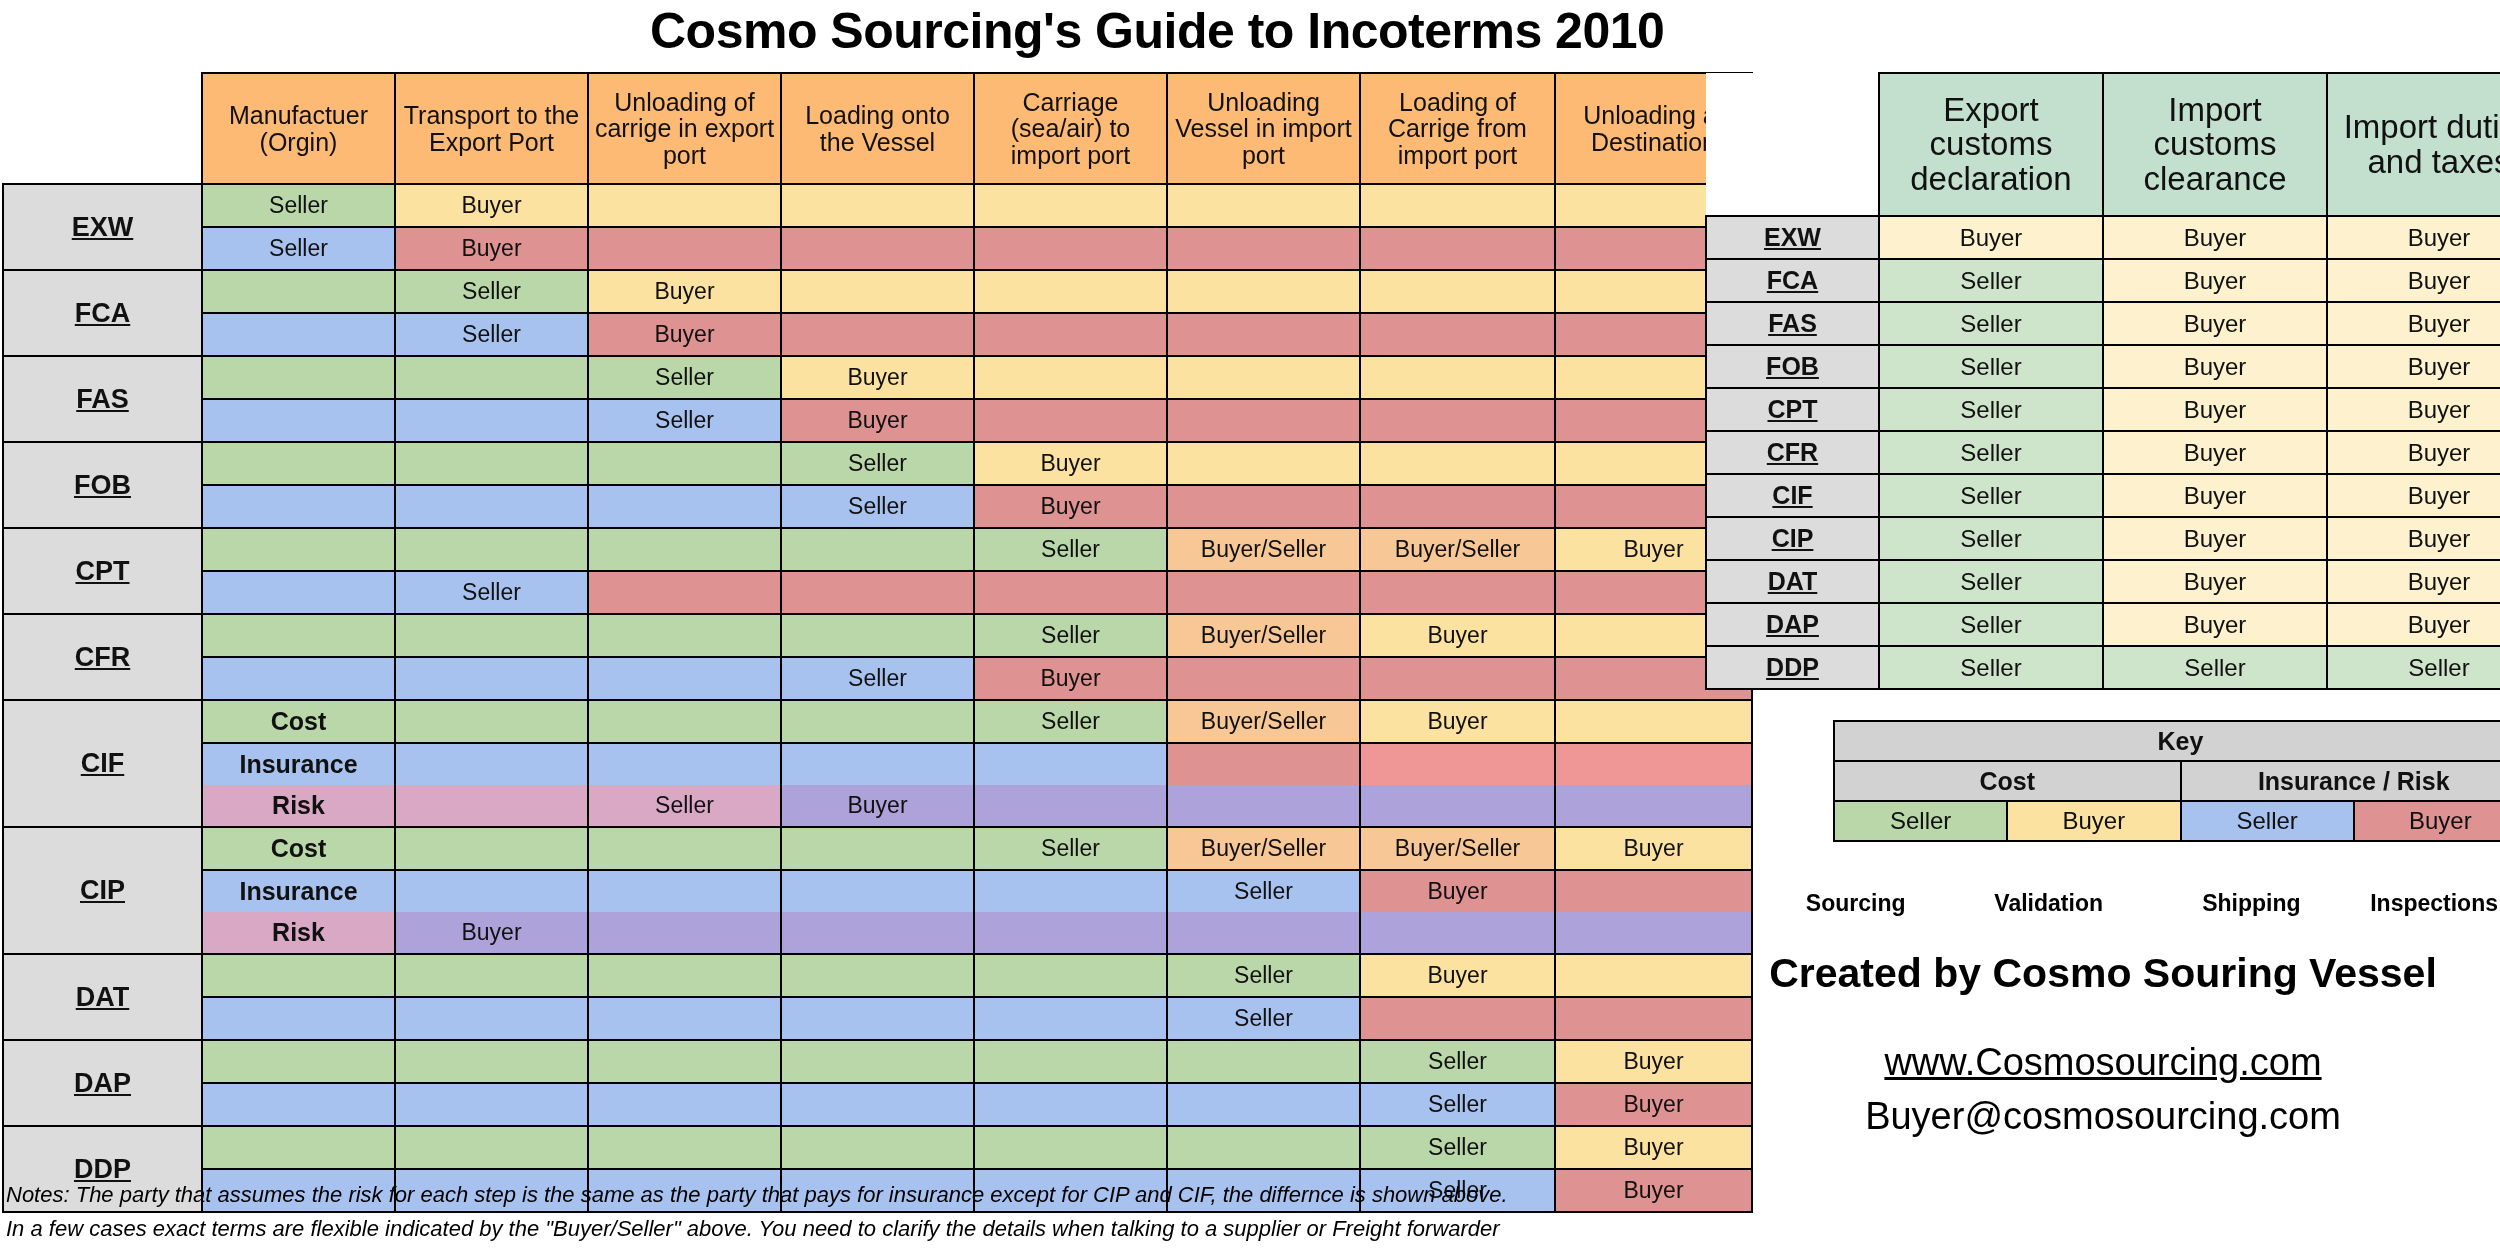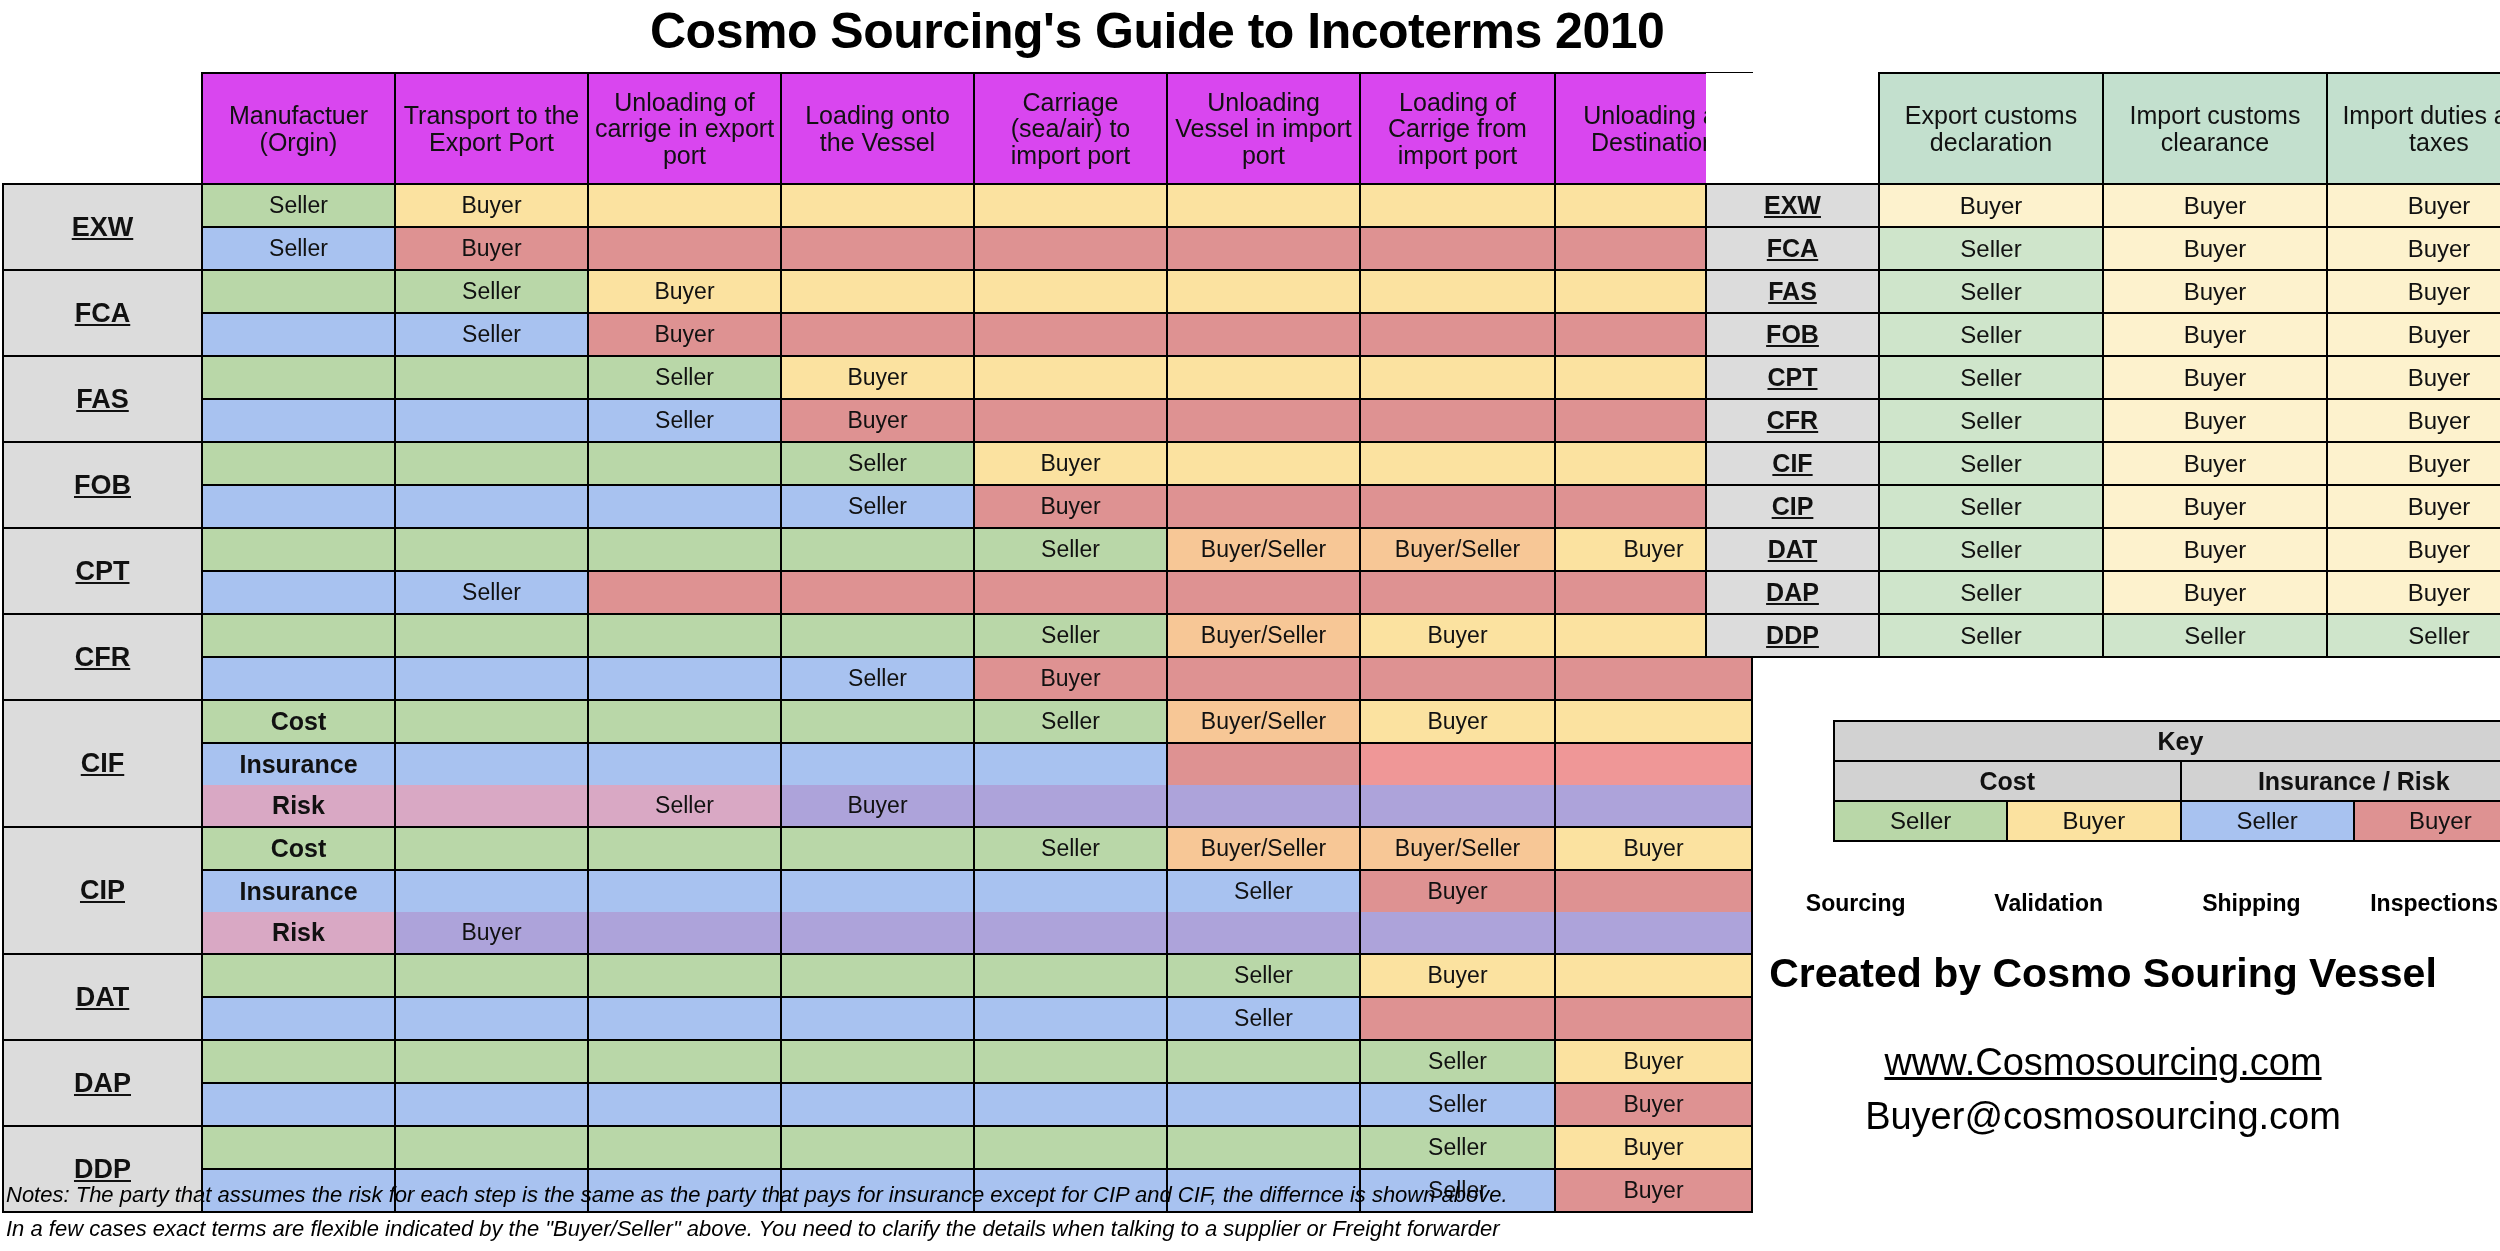--- a/index.html
+++ b/index.html
@@ -27,21 +27,21 @@
     text-align:center;vertical-align:middle;
     padding:0;line-height:1.05;
     color:#111;
   }
 
   
   #main-table{
     position:absolute;left:2px;top:72px;width:1660px;
   }
   #main-table th{
-    background:#d946ef;height:105px;font-size:25px;font-weight:normal;
+    background:#fdba74;height:105px;font-size:25px;font-weight:normal;
     padding:2px 4px;
   }
   #main-table th.corner{background:#ffffff;border-left:none;border-top:none;}
   #main-table td.term{
     background:#dcdcdc;font-weight:bold;font-size:27px;
     text-decoration:underline;
   }
   #main-table td.cell{height:41px;}
   #main-table td.lbl{font-weight:bold;font-size:25px;}
 
@@ -60,21 +60,21 @@
   
   #main-table tr.sub td{border-top-width:0px;border-bottom-width:0px;}
   #main-table tr.rowend td{border-bottom:2px solid #000;}
   #main-table tr.rowstart td{border-top:2px solid #000;}
 
   
   #customs-table{
     position:absolute;left:1705px;top:72px;width:790px;
   }
   #customs-table th{
-    background:#c3e0ce;height:105px;font-size:25px;font-weight:normal;padding:2px 6px;
+    background:#c3e0ce;height:105px;font-size:33px;font-weight:normal;padding:18px 6px;
   }
   #customs-table th.corner{background:#ffffff;border:none;}
   #customs-table td{height:41px;font-size:24px;}
   #customs-table td.term{
     background:#dcdcdc;font-weight:bold;font-size:25px;text-decoration:underline;
   }
 
   
   #key-table{
     position:absolute;left:1808px;top:720px;width:695px;margin-left:25px;

